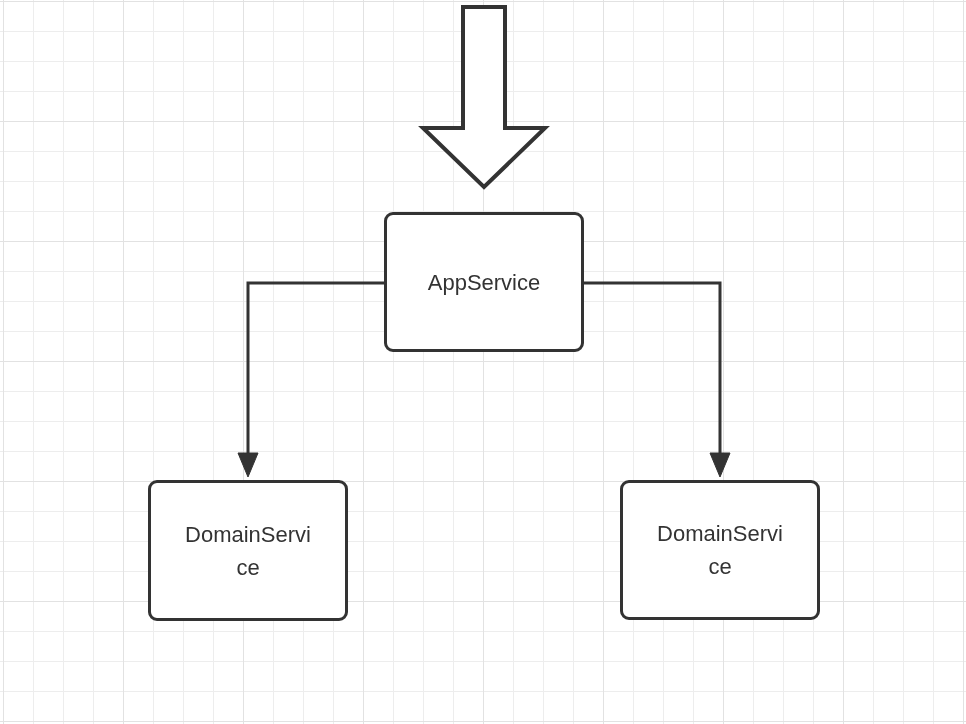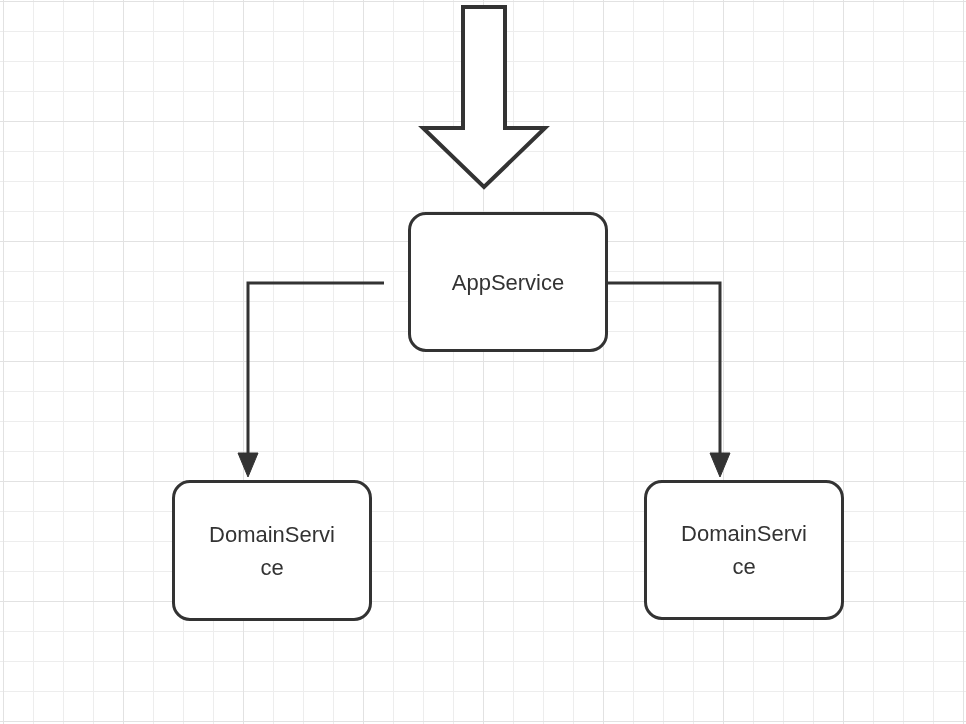--- a/index.html
+++ b/index.html
@@ -30,31 +30,30 @@
     width: 966px;
     height: 724px;
     pointer-events: none;
   }
   .edge-layer path, .edge-layer polygon { pointer-events: all; }
   .node {
     position: absolute;
     box-sizing: border-box;
     background: #ffffff;
     border: 3px solid #333333;
-    border-radius: 18px;
+    border-radius: 9px;
     display: flex;
     flex-direction: column;
     align-items: center;
     justify-content: center;
     text-align: center;
     color: #333333;
     font-size: 22px;
     line-height: 33px;
     cursor: default;
-    margin-left: 24px;
   }
   .node-app-service   { left: 384px; top: 212px; width: 200px; height: 140px; }
   .node-domain-left   { left: 148px; top: 480px; width: 200px; height: 141px; }
   .node-domain-right  { left: 620px; top: 480px; width: 200px; height: 140px; }
   .node .line { display: block; }
 </style>
 </head>
 <body>
 
 <div class="canvas">

